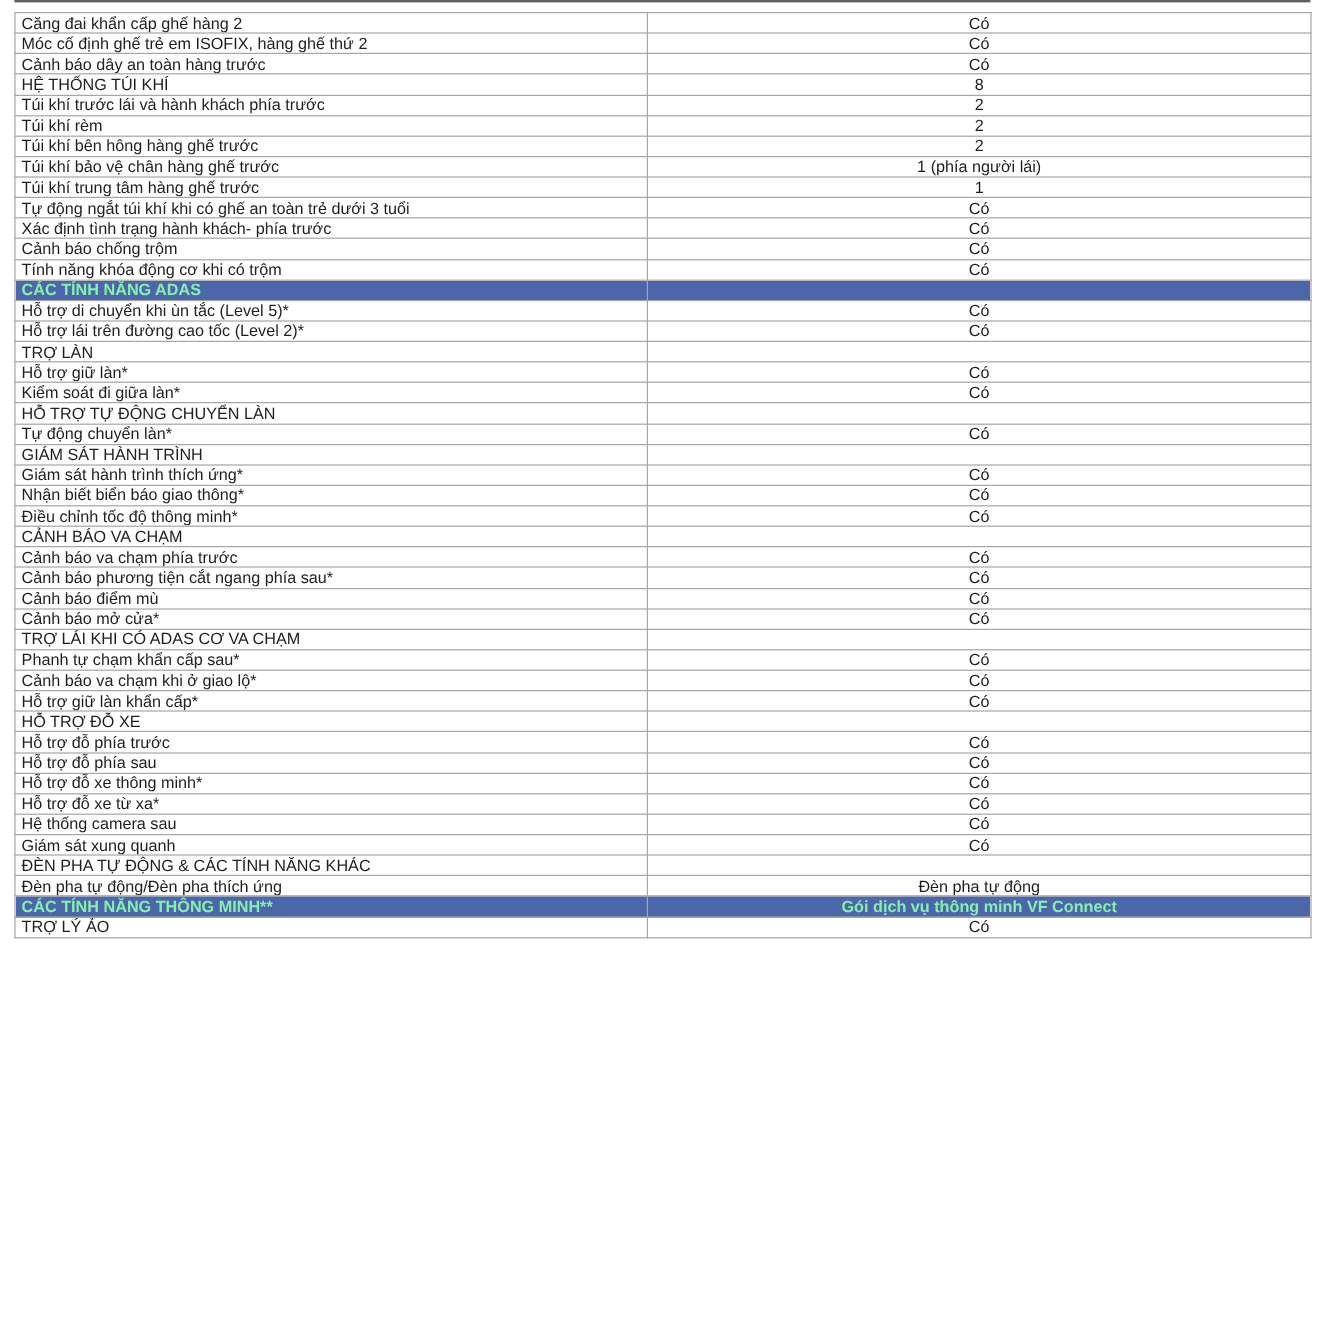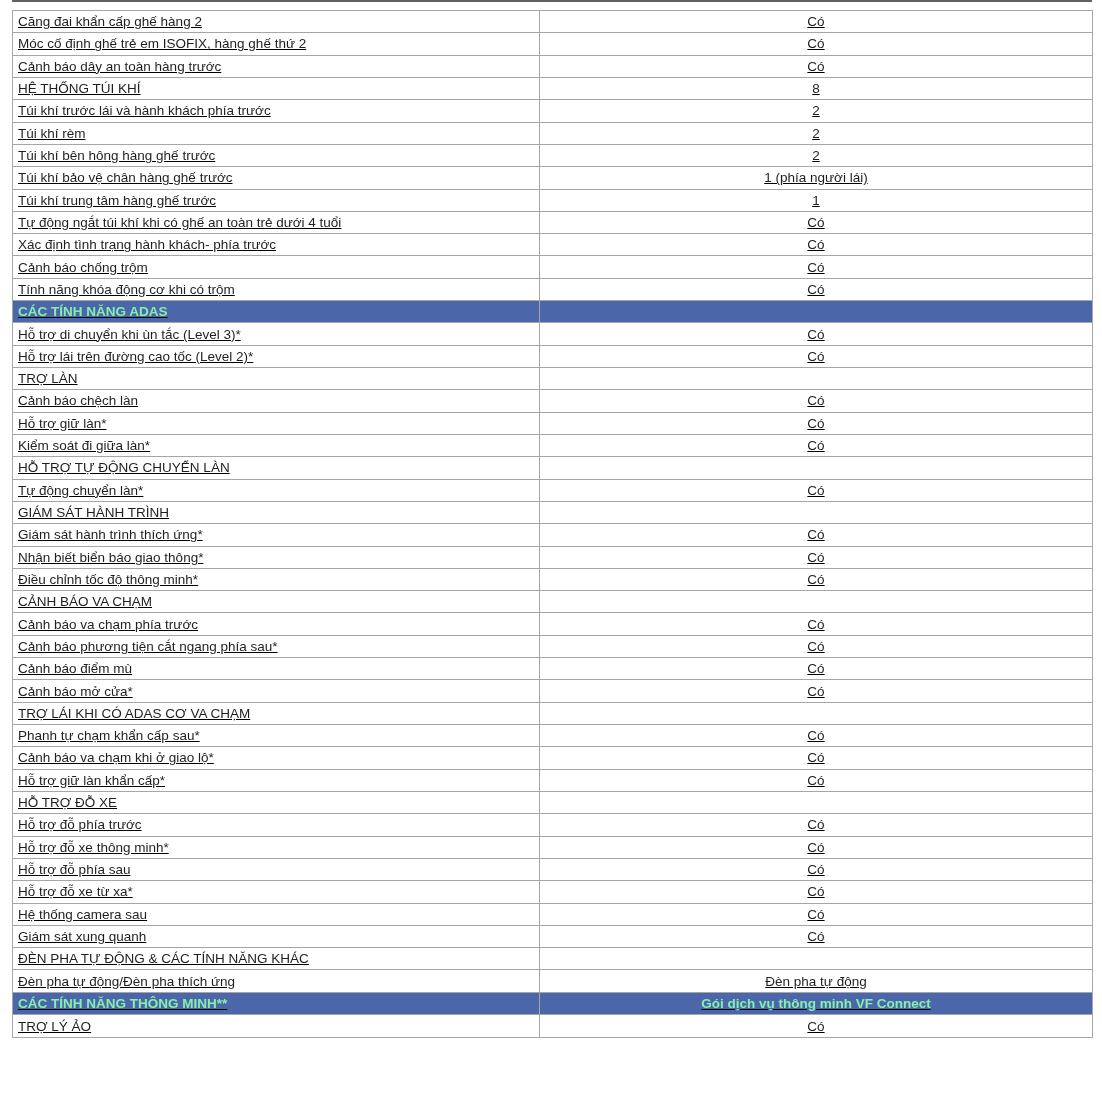--- a/index.html
+++ b/index.html
@@ -23,24 +23,23 @@
     top: 0;
     width: 1080px;
     height: 2px;
     background: #606060;
   }
   table.spec {
     position: absolute;
     left: 12px;
     top: 10px;
     width: 1080px;
-    height: 1028px;
+    height: 772px;
     border-collapse: collapse;
     table-layout: fixed;
-    text-decoration: underline;
   }
   table.spec td {
     border: 1.5px solid #a6a6a6;
     font-size: 13.5px;
     color: #1f1f1f;
     padding: 0 5px;
     vertical-align: middle;
     overflow: hidden;
     white-space: nowrap;
   }
@@ -94,56 +93,52 @@
         </tr>
         <tr class="data">
           <td class="feature">Túi khí bảo vệ chân hàng ghế trước</td>
           <td class="value">1 (phía người lái)</td>
         </tr>
         <tr class="data">
           <td class="feature">Túi khí trung tâm hàng ghế trước</td>
           <td class="value">1</td>
         </tr>
         <tr class="data">
-          <td class="feature">Tự động ngắt túi khí khi có ghế an toàn trẻ dưới 4 tuổi</td>
+          <td class="feature">Tự động ngắt túi khí khi có ghế an toàn trẻ dưới 3 tuổi</td>
           <td class="value">Có</td>
         </tr>
         <tr class="data">
           <td class="feature">Xác định tình trạng hành khách- phía trước</td>
           <td class="value">Có</td>
         </tr>
         <tr class="data">
           <td class="feature">Cảnh báo chống trộm</td>
           <td class="value">Có</td>
         </tr>
         <tr class="data">
           <td class="feature">Tính năng khóa động cơ khi có trộm</td>
           <td class="value">Có</td>
         </tr>
         <tr class="accent">
           <td class="feature">CÁC TÍNH NĂNG ADAS</td>
           <td class="value"></td>
         </tr>
         <tr class="data">
-          <td class="feature">Hỗ trợ di chuyển khi ùn tắc (Level 3)*</td>
+          <td class="feature">Hỗ trợ di chuyển khi ùn tắc (Level 5)*</td>
           <td class="value">Có</td>
         </tr>
         <tr class="data">
           <td class="feature">Hỗ trợ lái trên đường cao tốc (Level 2)*</td>
           <td class="value">Có</td>
         </tr>
         <tr class="section">
           <td class="feature">TRỢ LÀN</td>
           <td class="value"></td>
         </tr>
         <tr class="data">
-          <td class="feature">Cảnh báo chệch làn</td>
-          <td class="value">Có</td>
-        </tr>
-        <tr class="data">
           <td class="feature">Hỗ trợ giữ làn*</td>
           <td class="value">Có</td>
         </tr>
         <tr class="data">
           <td class="feature">Kiểm soát đi giữa làn*</td>
           <td class="value">Có</td>
         </tr>
         <tr class="section">
           <td class="feature">HỖ TRỢ TỰ ĐỘNG CHUYỂN LÀN</td>
           <td class="value"></td>
@@ -206,25 +201,25 @@
         </tr>
         <tr class="section">
           <td class="feature">HỖ TRỢ ĐỖ XE</td>
           <td class="value"></td>
         </tr>
         <tr class="data">
           <td class="feature">Hỗ trợ đỗ phía trước</td>
           <td class="value">Có</td>
         </tr>
         <tr class="data">
+          <td class="feature">Hỗ trợ đỗ phía sau</td>
+          <td class="value">Có</td>
+        </tr>
+        <tr class="data">
           <td class="feature">Hỗ trợ đỗ xe thông minh*</td>
-          <td class="value">Có</td>
-        </tr>
-        <tr class="data">
-          <td class="feature">Hỗ trợ đỗ phía sau</td>
           <td class="value">Có</td>
         </tr>
         <tr class="data">
           <td class="feature">Hỗ trợ đỗ xe từ xa*</td>
           <td class="value">Có</td>
         </tr>
         <tr class="data">
           <td class="feature">Hệ thống camera sau</td>
           <td class="value">Có</td>
         </tr>

